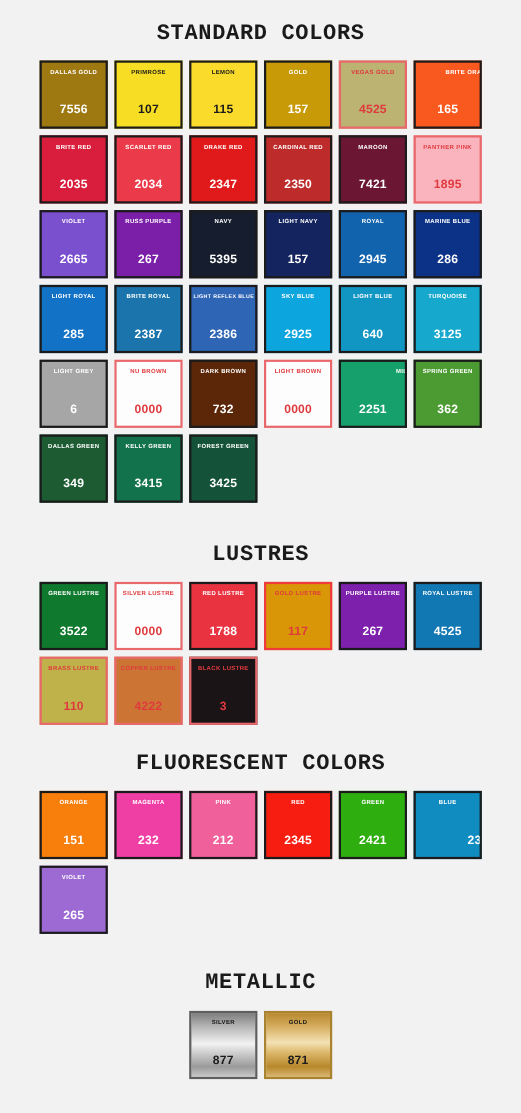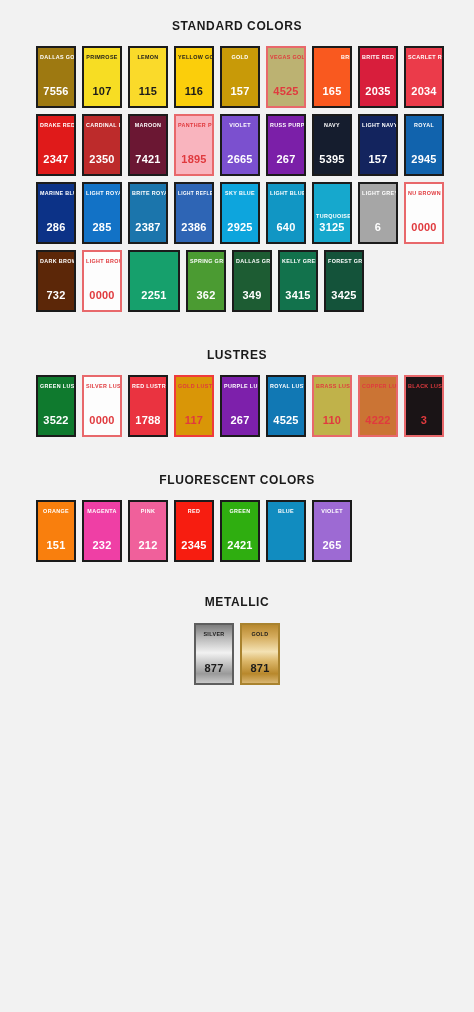--- a/index.html
+++ b/index.html
@@ -12,47 +12,47 @@
   }
   .page {
     width: 474px;
     height: 1012px;
     position: relative;
     background: #f2f2f2;
   }
 
   .section-title {
     text-align: center;
-    font-family: Liberation Sans, sans-serif;
+    font-family: Liberation Mono, monospace;
     font-weight: bold;
-    font-size: 12px;
+    font-size: 20px;
     letter-spacing: 0.6px;
     color: #1a1a1a;
     text-transform: uppercase;
   }
   #title-standard { margin-top: 19px; }
   #title-lustres  { margin-top: 36px; }
-  #title-fluor    { margin-top: 36px; }
+  #title-fluor    { margin-top: 24px; }
   #title-metallic { margin-top: 33px; }
 
   .grid {
     display: flex;
     flex-wrap: wrap;
     width: 410px;
     margin-left: 36px;
     gap: 6px 6px;
   }
   .grid.centered {
     margin-left: 0;
     width: 474px;
     justify-content: center;
   }
 
   .swatch {
-    width: 40px;
+    width: 62px;
     height: 62px;
     border: 2px solid #1b1b1b;
     position: relative;
     display: flex;
     flex-direction: column;
     align-items: center;
     justify-content: flex-start;
     overflow: hidden;
   }
   .swatch .sw-name {
@@ -96,24 +96,20 @@
         <div class="sw-code" style="color: rgb(255, 255, 255);">7556</div>
       </div>
       <div class="swatch" style="background-color: rgb(247, 221, 35); border-color: rgb(27, 27, 27);">
         <div class="sw-name" style="color: rgb(27, 27, 27);">PRIMROSE</div>
         <div class="sw-code" style="color: rgb(27, 27, 27);">107</div>
       </div>
       <div class="swatch" style="background-color: rgb(250, 218, 42); border-color: rgb(27, 27, 27);">
         <div class="sw-name" style="color: rgb(27, 27, 27);">LEMON</div>
         <div class="sw-code" style="color: rgb(27, 27, 27);">115</div>
       </div>
-      <div class="swatch" style="background-color: rgb(251, 206, 11); border-color: rgb(27, 27, 27);">
-        <div class="sw-name" style="color: rgb(27, 27, 27);">YELLOW GOLD</div>
-        <div class="sw-code" style="color: rgb(27, 27, 27);">116</div>
-      </div>
       <div class="swatch" style="background-color: rgb(200, 154, 8); border-color: rgb(27, 27, 27);">
         <div class="sw-name" style="color: rgb(255, 255, 255);">GOLD</div>
         <div class="sw-code" style="color: rgb(255, 255, 255);">157</div>
       </div>
       <div class="swatch" style="background-color: rgb(188, 178, 114); border-color: rgb(232, 104, 107);">
         <div class="sw-name" style="color: rgb(224, 58, 62);">VEGAS GOLD</div>
         <div class="sw-code" style="color: rgb(224, 58, 62);">4525</div>
       </div>
       <div class="swatch" style="background-color: rgb(249, 89, 31); border-color: rgb(27, 27, 27); padding-left: 25px;">
         <div class="sw-name" style="color: rgb(255, 255, 255);">BRITE ORANGE</div>
@@ -180,21 +176,21 @@
         <div class="sw-code" style="color: rgb(255, 255, 255);">2386</div>
       </div>
       <div class="swatch" style="background-color: rgb(13, 165, 221); border-color: rgb(27, 27, 27);">
         <div class="sw-name" style="color: rgb(255, 255, 255);">SKY BLUE</div>
         <div class="sw-code" style="color: rgb(255, 255, 255);">2925</div>
       </div>
       <div class="swatch" style="background-color: rgb(17, 150, 196); border-color: rgb(27, 27, 27);">
         <div class="sw-name" style="color: rgb(255, 255, 255);">LIGHT BLUE</div>
         <div class="sw-code" style="color: rgb(255, 255, 255);">640</div>
       </div>
-      <div class="swatch" style="background-color: rgb(22, 168, 205); border-color: rgb(27, 27, 27); justify-content: center;">
+      <div class="swatch" style="background-color: rgb(22, 168, 205); border-color: rgb(27, 27, 27);">
         <div class="sw-name" style="color: rgb(255, 255, 255);">TURQUOISE</div>
         <div class="sw-code" style="color: rgb(255, 255, 255);">3125</div>
       </div>
       <div class="swatch" style="background-color: rgb(166, 166, 166); border-color: rgb(27, 27, 27);">
         <div class="sw-name" style="color: rgb(255, 255, 255);">LIGHT GREY</div>
         <div class="sw-code" style="color: rgb(255, 255, 255);">6</div>
       </div>
       <div class="swatch" style="background-color: rgb(253, 253, 253); border-color: rgb(232, 104, 107);">
         <div class="sw-name" style="color: rgb(224, 58, 62);">NU BROWN</div>
         <div class="sw-code" style="color: rgb(224, 58, 62);">0000</div>

